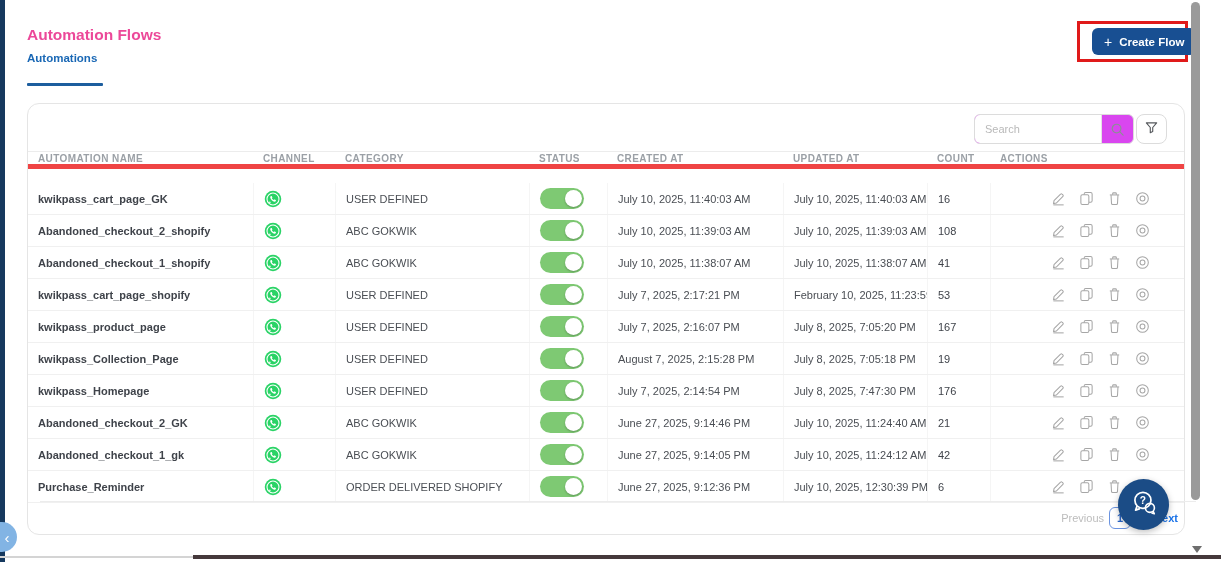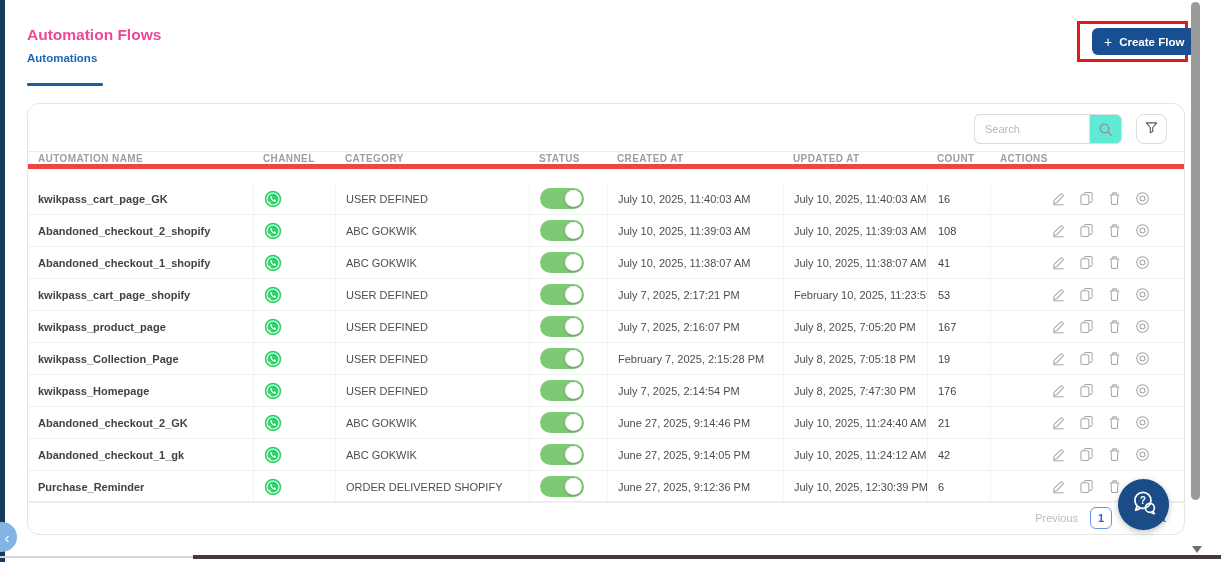--- a/index.html
+++ b/index.html
@@ -18,22 +18,22 @@
   .page-title{position:absolute;left:27px;top:26px;font-size:15.5px;font-weight:700;color:#ec4899;}
   .tab{position:absolute;left:27px;top:52px;font-size:11.5px;font-weight:700;color:var(--tab-blue);cursor:pointer;}
   .tab-underline{position:absolute;left:27px;top:83px;width:76px;height:3px;background:#1d5e9e;border-radius:1px;}
   .red-box{position:absolute;left:1077px;top:21px;width:111px;height:41px;border:3px solid var(--red);z-index:5;}
   .create-btn{position:absolute;left:1092px;top:28px;height:27px;padding:0 12px;background:var(--accent);
     color:#fff;border:none;border-radius:6px;font-size:11.5px;font-weight:600;display:flex;align-items:center;
     gap:7px;cursor:pointer;z-index:6;font-family:inherit;}
   .create-btn .plus{font-size:14px;font-weight:400;}
   .card{position:absolute;left:27px;top:103px;width:1158px;height:432px;background:#fff;
     border:1px solid var(--border);border-radius:12px;z-index:1;}
-  .searchbox{position:absolute;left:946px;top:10px;width:148px;height:30px;border:1px solid #dcdcdc;
-    border-radius:6px;display:flex;align-items:stretch;overflow:hidden;background:#5eead4;}
+  .searchbox{position:absolute;left:946px;top:10px;width:160px;height:30px;border:1px solid #dcdcdc;
+    border-radius:6px;display:flex;align-items:stretch;overflow:hidden;background:#d946ef;}
   .searchbox input{flex:1;border:none;outline:none;padding:0 8px 0 10px;font-size:11px;color:#555;
     font-family:inherit;min-width:0;}
   .searchbox input::placeholder{color:#b9b9b9;}
   .search-ic{width:32px;border-left:1px solid #e3e3e3;display:flex;align-items:center;justify-content:center;
     color:#8b8f94;cursor:pointer;}
   .filter-btn{position:absolute;left:1108px;top:10px;width:31px;height:30px;border:1px solid #dcdcdc;
     border-radius:8px;background:#fff;display:flex;align-items:center;justify-content:center;color:#55585c;cursor:pointer;}
   .thead,.tr{display:grid;grid-template-columns:225px 82px 194px 78px 176px 144px 63px 1fr;align-items:center;}
   .thead{position:absolute;left:0;top:47px;width:100%;height:18px;border-top:1px solid #ececec;
     border-bottom:5px solid #ef4444;}
@@ -46,22 +46,22 @@
     position:relative;white-space:nowrap;overflow:hidden;}
   .td:not(:first-child){border-left:1px solid #f5f5f5;}
   .td-name{font-weight:600;color:var(--txt);}
   .td-count{color:var(--txt);}
   .wa{display:inline-flex;width:18px;height:18px;}
   .toggle{width:44px;height:21px;border-radius:11px;background:var(--toggle-green);position:relative;cursor:pointer;}
   .knob{position:absolute;right:2px;top:2px;width:17px;height:17px;border-radius:50%;background:#fff;
     box-shadow:0 1px 2px rgba(0,0,0,.25);}
   .td-actions{display:flex;gap:13px;padding-left:60px;color:var(--icon-gray);}
   .act{display:inline-flex;cursor:pointer;}
-  .tfoot{position:absolute;left:0;bottom:0;width:100%;height:33px;border-top:1px solid #ececec;
-    display:flex;align-items:center;justify-content:flex-end;gap:12px;padding-right:18px;font-size:11px;}
+  .tfoot{position:absolute;left:12px;bottom:0;width:100%;height:33px;border-top:1px solid #ececec;
+    display:flex;align-items:center;justify-content:flex-end;gap:5px;padding-right:18px;font-size:11px;}
   .prev{color:#bcbcbc;cursor:default;}
   .pages{display:flex;align-items:center;gap:12px;}
   .page{color:#555;cursor:pointer;}
   .page.active{width:22px;height:22px;border:1px solid #6a93e0;border-radius:6px;color:#2a66c8;
     display:flex;align-items:center;justify-content:center;font-weight:600;}
   .next{color:var(--link-blue);cursor:pointer;font-weight:600;}
   .fab{position:absolute;left:1118px;top:479px;width:51px;height:51px;border-radius:50%;background:#1b4c86;
     display:flex;align-items:center;justify-content:center;z-index:10;cursor:pointer;
     box-shadow:0 2px 6px rgba(0,0,0,.25);}
   .sb-thumb{position:absolute;left:1191px;top:2px;width:9px;height:498px;border-radius:4.5px;background:#9a9a9a;z-index:8;cursor:pointer;}
@@ -374,21 +374,21 @@
               <path d="M6.5 17.5l1.2-2.6 1.6 1.8z" fill="#fff"></path>
             </svg>
           </span>
         </div>
         <div class="td">USER DEFINED</div>
         <div class="td">
           <div class="toggle">
             <div class="knob"></div>
           </div>
         </div>
-        <div class="td td-date">February 7, 2025, 2:15:28 PM</div>
+        <div class="td td-date">August 7, 2025, 2:15:28 PM</div>
         <div class="td td-date">July 8, 2025, 7:05:18 PM</div>
         <div class="td td-count">19</div>
         <div class="td td-actions">
           <span class="act">
             <svg width="15" height="15" viewBox="0 0 16 16">
               <path d="M3.2 10.3l7-7a1.1 1.1 0 0 1 1.6 0l.9.9a1.1 1.1 0 0 1 0 1.6l-7 7-3 .6z" fill="none" stroke="currentColor" stroke-width="1.1"></path>
               <line x1="2.5" y1="14.8" x2="13.5" y2="14.8" stroke="currentColor" stroke-width="1.1"></line>
             </svg>
           </span>
           <span class="act">

